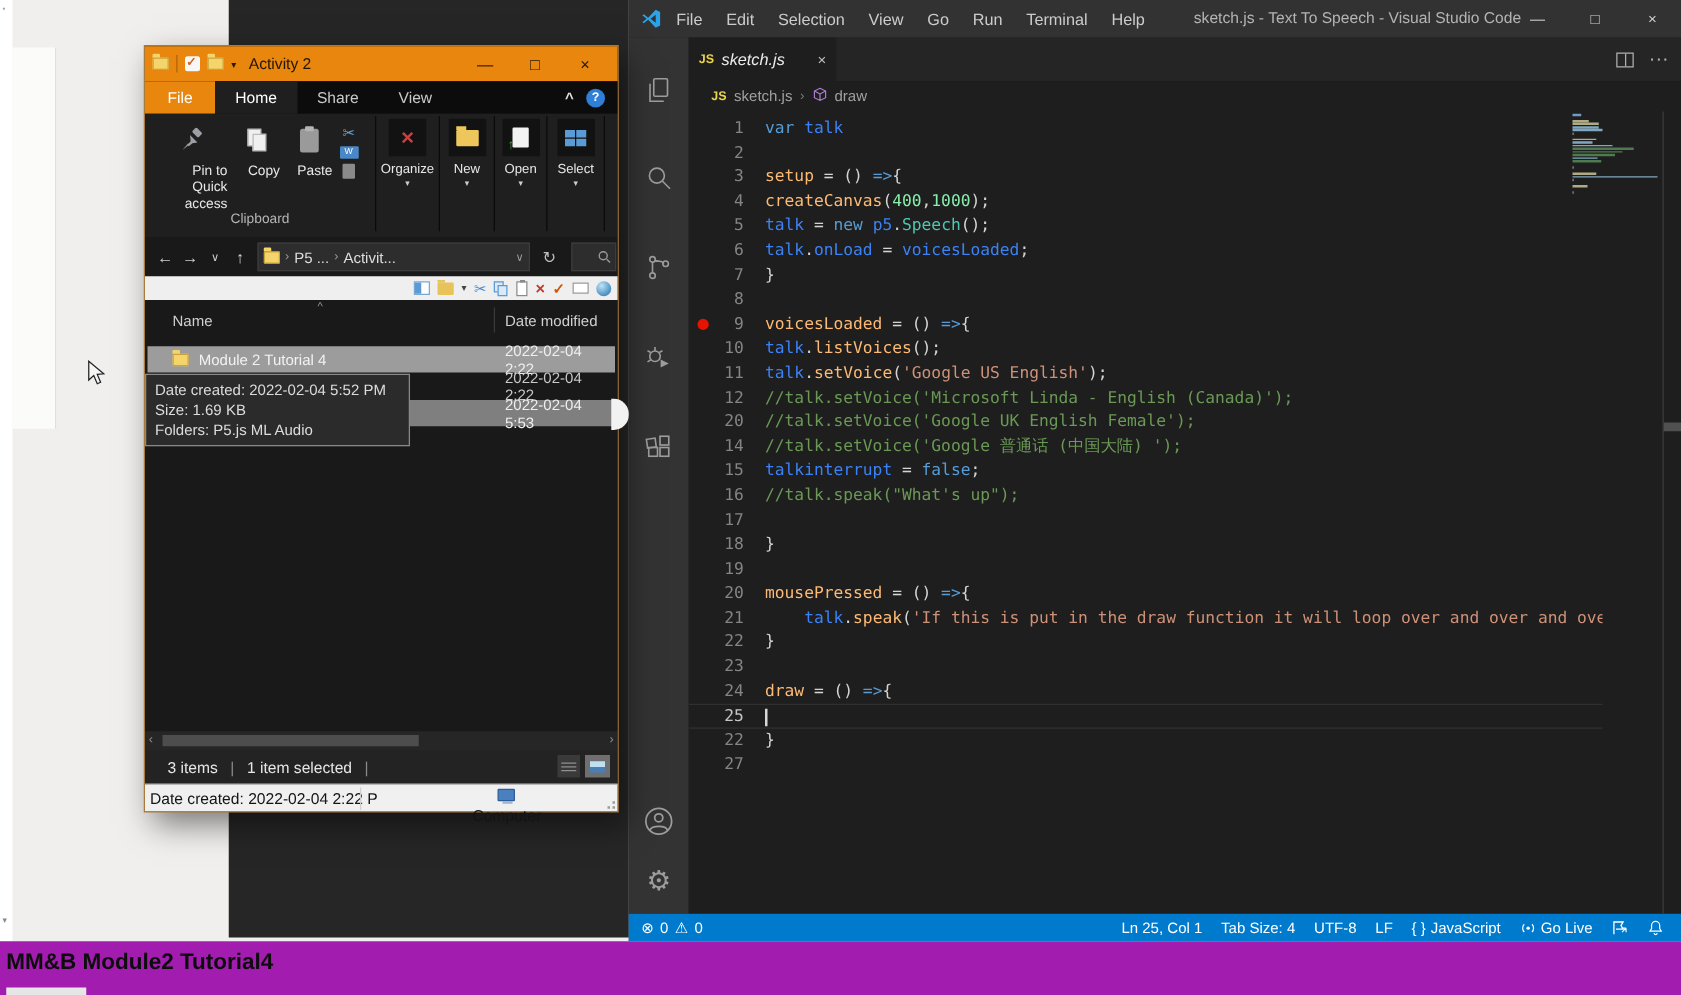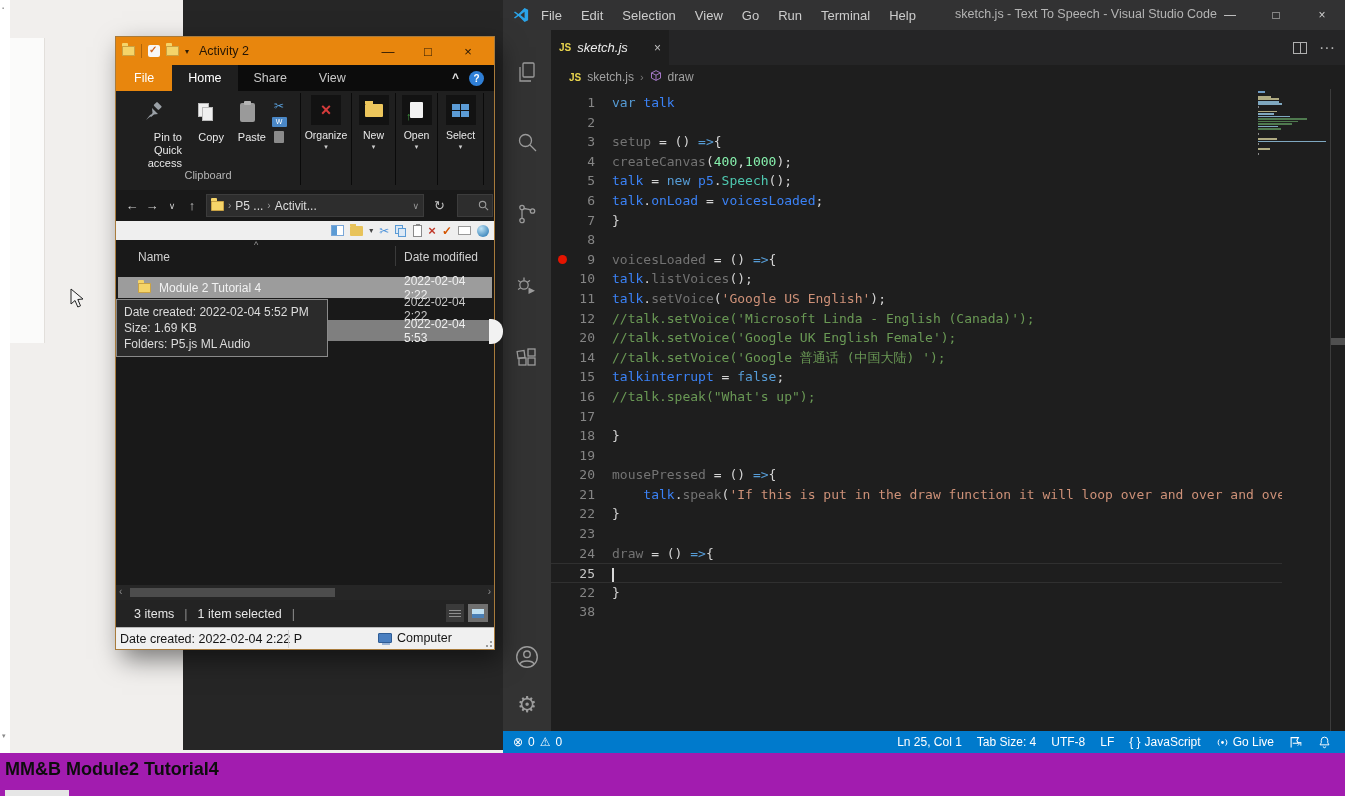--- a/index.html
+++ b/index.html
@@ -109,21 +109,21 @@
   .ex-status1 { position:absolute; left:0; top:563px; width:100%; height:27px; background:#232323; display:flex; align-items:center; gap:10px; padding-left:18px; color:#e6e6e6; font-size:12.5px; }
   .st-sep { color:#8a8a8a; }
   .view-icons { position:absolute; right:6px; top:4px; display:flex; gap:4px; }
   .vi-list { width:18px; height:18px; background:#3a3a3a; display:flex; flex-direction:column; justify-content:center; gap:2px; padding:3px; }
   .vi-list i { height:1px; background:#8f8f8f; }
   .vi-thumb { width:20px; height:18px; background:#6f6f6f; display:flex; align-items:center; justify-content:center; }
   .vi-thumb i { width:12px; height:9px; background:linear-gradient(180deg,#bfe0f2 55%, #4a7fb5 55%); }
   .ex-status2 { position:absolute; left:0; top:590px; width:100%; height:22px; background:#f0f0f0; border-top:1px solid #b9b9b9; display:flex; align-items:center; color:#141414; font-size:12.5px; }
   .s2-left { padding-left:4px; }
   .s2-div { position:absolute; left:172px; top:2px; width:1px; height:18px; background:#cfcfcf; }
-  .s2-comp { position:absolute; left:262px; top:3px; display:flex; align-items:center; gap:5px; }
+  .s2-comp { position:absolute; left:262px; top:3px; display:flex; align-items:center; gap:5px;flex-direction:column; }
   .i-comp { width:14px; height:10px; background:#4a7fc0; border:1px solid #2f5d96; border-radius:1px; position:relative; }
   .i-comp::after { content:""; position:absolute; left:3px; bottom:-3px; width:8px; height:2px; background:#9ab4d6; }
   .s2-grip { position:absolute; right:2px; bottom:2px; width:8px; height:8px; }
   .s2-grip i { position:absolute; width:2px; height:2px; background:#9a9a9a; }
   .s2-grip i:nth-child(1){ right:0; bottom:0; } .s2-grip i:nth-child(2){ right:4px; bottom:0; } .s2-grip i:nth-child(3){ right:0; bottom:4px; }
 
   .ex-tooltip { position:absolute; left:116px; top:299px; width:212px; background:#2b2b2b; border:1px solid #8a8a8a; padding:4px 7px; color:#dcdcdc; font-size:12px; line-height:16px; z-index:55; }
   .mouse-cursor { position:absolute; left:70px; top:288px; z-index:56; }
 
   
@@ -156,21 +156,21 @@
   .vs-editor { position:absolute; left:48px; top:89px; right:0; bottom:22px; background:#1e1e1e; overflow:hidden; font-family:"DejaVu Sans Mono", monospace; font-size:13px; }
   .code-lines { position:absolute; left:0; top:4px; width:731px; }
   .cl { position:relative; height:19.6px; line-height:19.6px; white-space:pre; overflow:hidden; }
   .cl .ln { position:absolute; left:0; top:0; width:44px; text-align:right; color:#858585; }
   .cl.cur .ln { color:#c6c6c6; }
   .cl .bp { position:absolute; left:7px; top:5.5px; width:9px; height:9px; border-radius:50%; }
   .cl .bp.on { background:#e51400; }
   .cl .ct { display:block; margin-left:61px; color:#d4d4d4; }
   .cl.cur { border-top:1px solid #303030; border-bottom:1px solid #303030; }
   .caret { display:inline-block; width:1.5px; height:14px; background:#d8d8d8; vertical-align:middle; }
-  .tk-kw{color:#569cd6} .tk-vr{color:#3b82f6} .tk-fn{color:#737373} .tk-nm{color:#86efac}
+  .tk-kw{color:#569cd6} .tk-vr{color:#3b82f6} .tk-fn{color:#fdba74} .tk-nm{color:#86efac}
   .tk-st{color:#ce9178} .tk-cm{color:#6a9955} .tk-pn{color:#d4d4d4} .tk-cl{color:#4ec9b0}
   .minimap { position:absolute; left:707px; top:2px; width:70px; }
   .minimap i { display:block; height:1.6px; margin-bottom:0.9px; }
   .vs-vline { position:absolute; left:779px; top:0; bottom:0; width:1px; background:#3c3c3c; }
   .vs-scrollthumb { position:absolute; left:780px; top:249px; width:14px; height:7px; background:#505050; }
 
   .vs-status { position:absolute; left:0; top:731px; width:100%; height:22px; background:#007acc; color:#ffffff; font-size:12px; display:flex; align-items:center; }
   .sb-left { display:flex; align-items:center; gap:5px; padding-left:10px; }
   .sb-right { margin-left:auto; display:flex; align-items:center; gap:15px; padding-right:14px; }
   .sb-item { display:flex; align-items:center; gap:4px; white-space:nowrap; }
@@ -532,21 +532,21 @@
             <div class="cl"><span class="bp"></span><span class="ln">17</span><span class="ct"></span></div>
             <div class="cl"><span class="bp"></span><span class="ln">18</span><span class="ct"><span class="tk-pn">}</span></span></div>
             <div class="cl"><span class="bp"></span><span class="ln">19</span><span class="ct"></span></div>
             <div class="cl"><span class="bp"></span><span class="ln">20</span><span class="ct"><span class="tk-fn">mousePressed</span><span class="tk-pn"> = () </span><span class="tk-kw">=&gt;</span><span class="tk-pn">{</span></span></div>
             <div class="cl"><span class="bp"></span><span class="ln">21</span><span class="ct"><span class="tk-pn">    </span><span class="tk-vr">talk</span><span class="tk-pn">.</span><span class="tk-fn">speak</span><span class="tk-pn">(</span><span class="tk-st">'If this is put in the draw function it will loop over and over and over and over'</span></span></div>
             <div class="cl"><span class="bp"></span><span class="ln">22</span><span class="ct"><span class="tk-pn">}</span></span></div>
             <div class="cl"><span class="bp"></span><span class="ln">23</span><span class="ct"></span></div>
             <div class="cl"><span class="bp"></span><span class="ln">24</span><span class="ct"><span class="tk-fn">draw</span><span class="tk-pn"> = () </span><span class="tk-kw">=&gt;</span><span class="tk-pn">{</span></span></div>
             <div class="cl cur"><span class="bp"></span><span class="ln">25</span><span class="ct"><span class="caret"></span></span></div>
             <div class="cl"><span class="bp"></span><span class="ln">22</span><span class="ct"><span class="tk-pn">}</span></span></div>
-            <div class="cl"><span class="bp"></span><span class="ln">38</span><span class="ct"></span></div>
+            <div class="cl"><span class="bp"></span><span class="ln">27</span><span class="ct"></span></div>
           </div>
         <div class="minimap" id="minimap">
             <i style="width: 7.2px; background: rgb(110, 155, 196);"></i>
             <i style="width: 0px; background: transparent;"></i>
             <i style="width: 12.6px; background: rgb(176, 171, 130);"></i>
             <i style="width: 20.7px; background: rgb(176, 171, 130);"></i>
             <i style="width: 20.7px; background: rgb(127, 168, 192);"></i>
             <i style="width: 24.3px; background: rgb(127, 168, 192);"></i>
             <i style="width: 0.9px; background: rgb(138, 138, 138);"></i>
             <i style="width: 0px; background: transparent;"></i>

